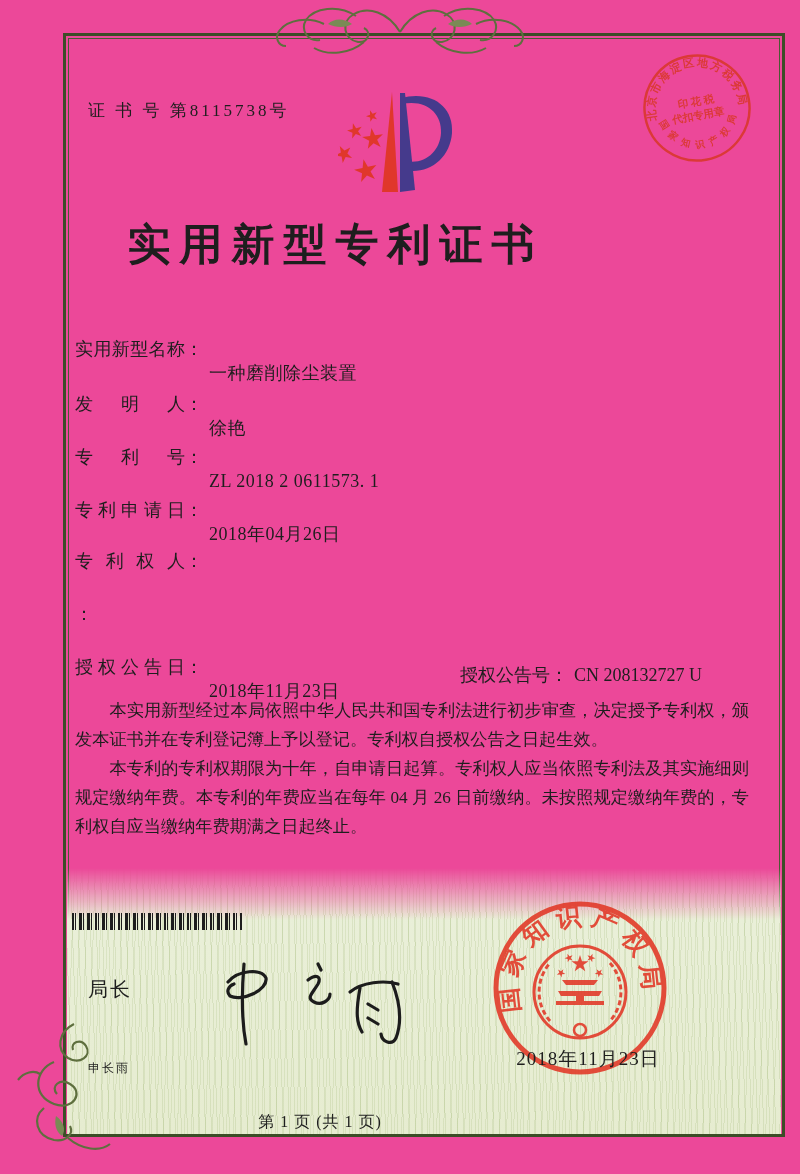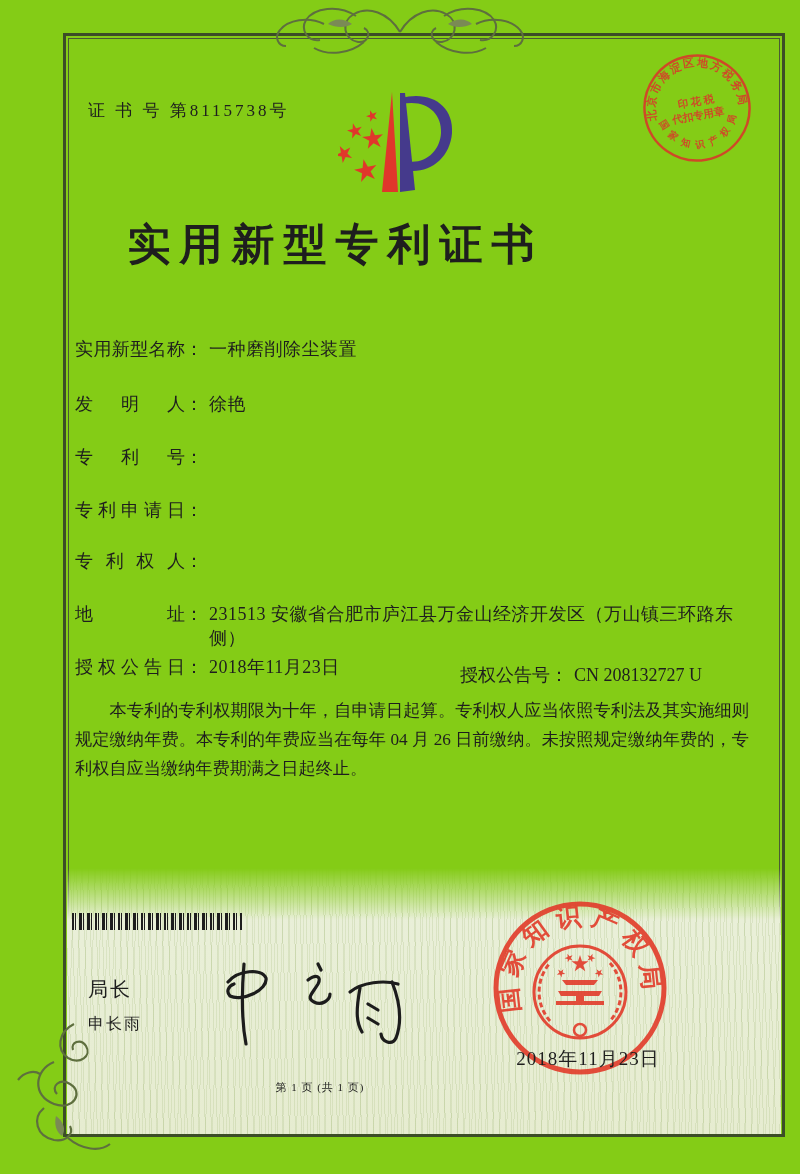--- a/index.html
+++ b/index.html
@@ -1,55 +1,55 @@
 <!DOCTYPE html>
 <html><head>
 <meta charset="utf-8">
 <style>
   html,body{margin:0;padding:0;}
   body{background:#d8d4c4;font-family:"Liberation Serif","DejaVu Serif",serif;}
-  .page{position:relative;width:800px;height:1174px;margin:0 auto;background:#84cc16;overflow:hidden;color:#1e1e1e;}
+  .page{position:relative;width:800px;height:1174px;margin:0 auto;background:#ec4899;overflow:hidden;color:#1e1e1e;}
 
   
   .frame{position:absolute;left:63px;top:33px;width:722px;height:1104px;border:3px solid #3c4d27;box-sizing:border-box;}
   .frame::after{content:"";position:absolute;inset:2px;border:1px solid #4a5b33;}
 
   
   .band{position:absolute;left:67px;top:868px;width:714px;height:266px;
     background:
       repeating-linear-gradient(88deg, rgba(146,172,100,.20) 0 1px, rgba(0,0,0,0) 1px 6px),
       repeating-linear-gradient(92deg, rgba(146,172,100,.18) 0 1px, rgba(0,0,0,0) 1px 7px),
       linear-gradient(#eaf0da,#e6ecd0);
     -webkit-mask-image:linear-gradient(180deg,transparent 0,#000 52px);
     mask-image:linear-gradient(180deg,transparent 0,#000 52px);}
 
   .certno{position:absolute;left:88px;top:99px;font-size:17px;letter-spacing:3px;}
   .title{position:absolute;left:0;top:216px;width:671px;text-align:center;font-size:43px;font-weight:700;letter-spacing:9px;}
 
   .row{position:absolute;left:75px;width:676px;display:flex;font-size:18px;line-height:24px;}
   .flabel{display:inline-block;width:110px;text-align:justify;text-align-last:justify;flex:none;}
   .colon{flex:none;margin-right:6px;}
-  .fvalue{flex:1;letter-spacing:.5px;}
+  .fvalue{flex:1;letter-spacing:.5px;margin-top:24px;}
   .grp1{display:flex;width:385px;flex:none;justify-content:flex-end;}
   .grp1 .fvalue{flex:1;}
   .grp2{display:flex;margin-top:8px;}
 
   .paras{position:absolute;left:75px;top:697px;width:674px;font-size:17.2px;line-height:28.9px;text-align:justify;}
   .paras p{margin:0;text-indent:2em;}
 
   .barcode{position:absolute;left:72px;top:913px;width:170px;height:17px;
     background:repeating-linear-gradient(90deg,#1d1d1d 0 2px,transparent 2px 3px,#1d1d1d 3px 4px,transparent 4px 7px,#1d1d1d 7px 10px,transparent 10px 11px,#1d1d1d 11px 12px,transparent 12px 15px,#1d1d1d 15px 18px,transparent 18px 19px,#1d1d1d 19px 20px,transparent 20px 23px);}
 
   .juzhang{position:absolute;left:88px;top:976px;font-size:20px;font-weight:500;letter-spacing:2px;}
-  .jname{position:absolute;left:88px;top:1014px;font-size:16px;font-weight:500;letter-spacing:2px;}
+  .jname{position:absolute;left:88px;top:1060px;font-size:12px;font-weight:500;letter-spacing:2px;}
   .sigsvg{position:absolute;left:222px;top:958px;}
 
   .sealsvg{position:absolute;left:492px;top:900px;opacity:.9;}
   .sealdate{position:absolute;left:500px;top:1046px;width:176px;text-align:center;font-size:19px;letter-spacing:1px;font-weight:500;}
-  .footer{position:absolute;left:0;top:1080px;width:640px;text-align:center;font-size:11px;letter-spacing:1px;}
+  .footer{position:absolute;left:0;top:1112px;width:640px;text-align:center;font-size:16px;letter-spacing:1px;}
 
   .taxsvg{position:absolute;left:641px;top:52px;opacity:.88;}
   .logosvg{position:absolute;left:338px;top:90px;}
   .topornament{position:absolute;left:240px;top:2px;}
   .cornerornament{position:absolute;left:10px;top:1018px;}
   svg text{font-family:"Liberation Serif","DejaVu Serif",serif;}
 </style>
 </head>
 <body>
 
@@ -135,49 +135,50 @@
       <span class="fvalue">一种磨削除尘装置</span>
   </div>
   <div class="row" style="top:392px">
     <span class="flabel">发明人</span>
       <span class="colon">：</span>
       <span class="fvalue">徐艳</span>
   </div>
   <div class="row" style="top:445px">
     <span class="flabel">专利号</span>
       <span class="colon">：</span>
+      <span class="fvalue">ZL 2018 2 0611573. 1</span>
   </div>
   <div class="row" style="top:498px">
     <span class="flabel">专利申请日</span>
       <span class="colon">：</span>
+      <span class="fvalue">2018年04月26日</span>
   </div>
   <div class="row" style="top:549px">
     <span class="flabel">专利权人</span>
       <span class="colon">：</span>
   </div>
   <div class="row" style="top:602px">
-    <span class="flabel">地址</span>
-      <span class="colon">：</span>
-      <span class="fvalue">231513 安徽省合肥市庐江县万金山经济开发区（万山镇三环路东侧）</span>
+      <span class="colon">：</span>
   </div>
   <div class="row" style="top:655px">
     <span class="grp1">
       <span class="flabel">授权公告日</span>
         <span class="colon">：</span>
         <span class="fvalue">2018年11月23日</span>
     </span>
     <span class="grp2">
       <span>授权公告号</span>
         <span class="colon">：</span>
         <span>CN 208132727 U</span>
     </span>
   </div>
 
   
   <div class="paras">
+    <p>本实用新型经过本局依照中华人民共和国专利法进行初步审查，决定授予专利权，颁发本证书并在专利登记簿上予以登记。专利权自授权公告之日起生效。</p>
     <p>本专利的专利权期限为十年，自申请日起算。专利权人应当依照专利法及其实施细则规定缴纳年费。本专利的年费应当在每年 04 月 26 日前缴纳。未按照规定缴纳年费的，专利权自应当缴纳年费期满之日起终止。</p>
   </div>
 
   
   <div class="barcode"></div>
 
   
   <div class="juzhang">局长</div>
   <div class="jname">申长雨</div>
 

